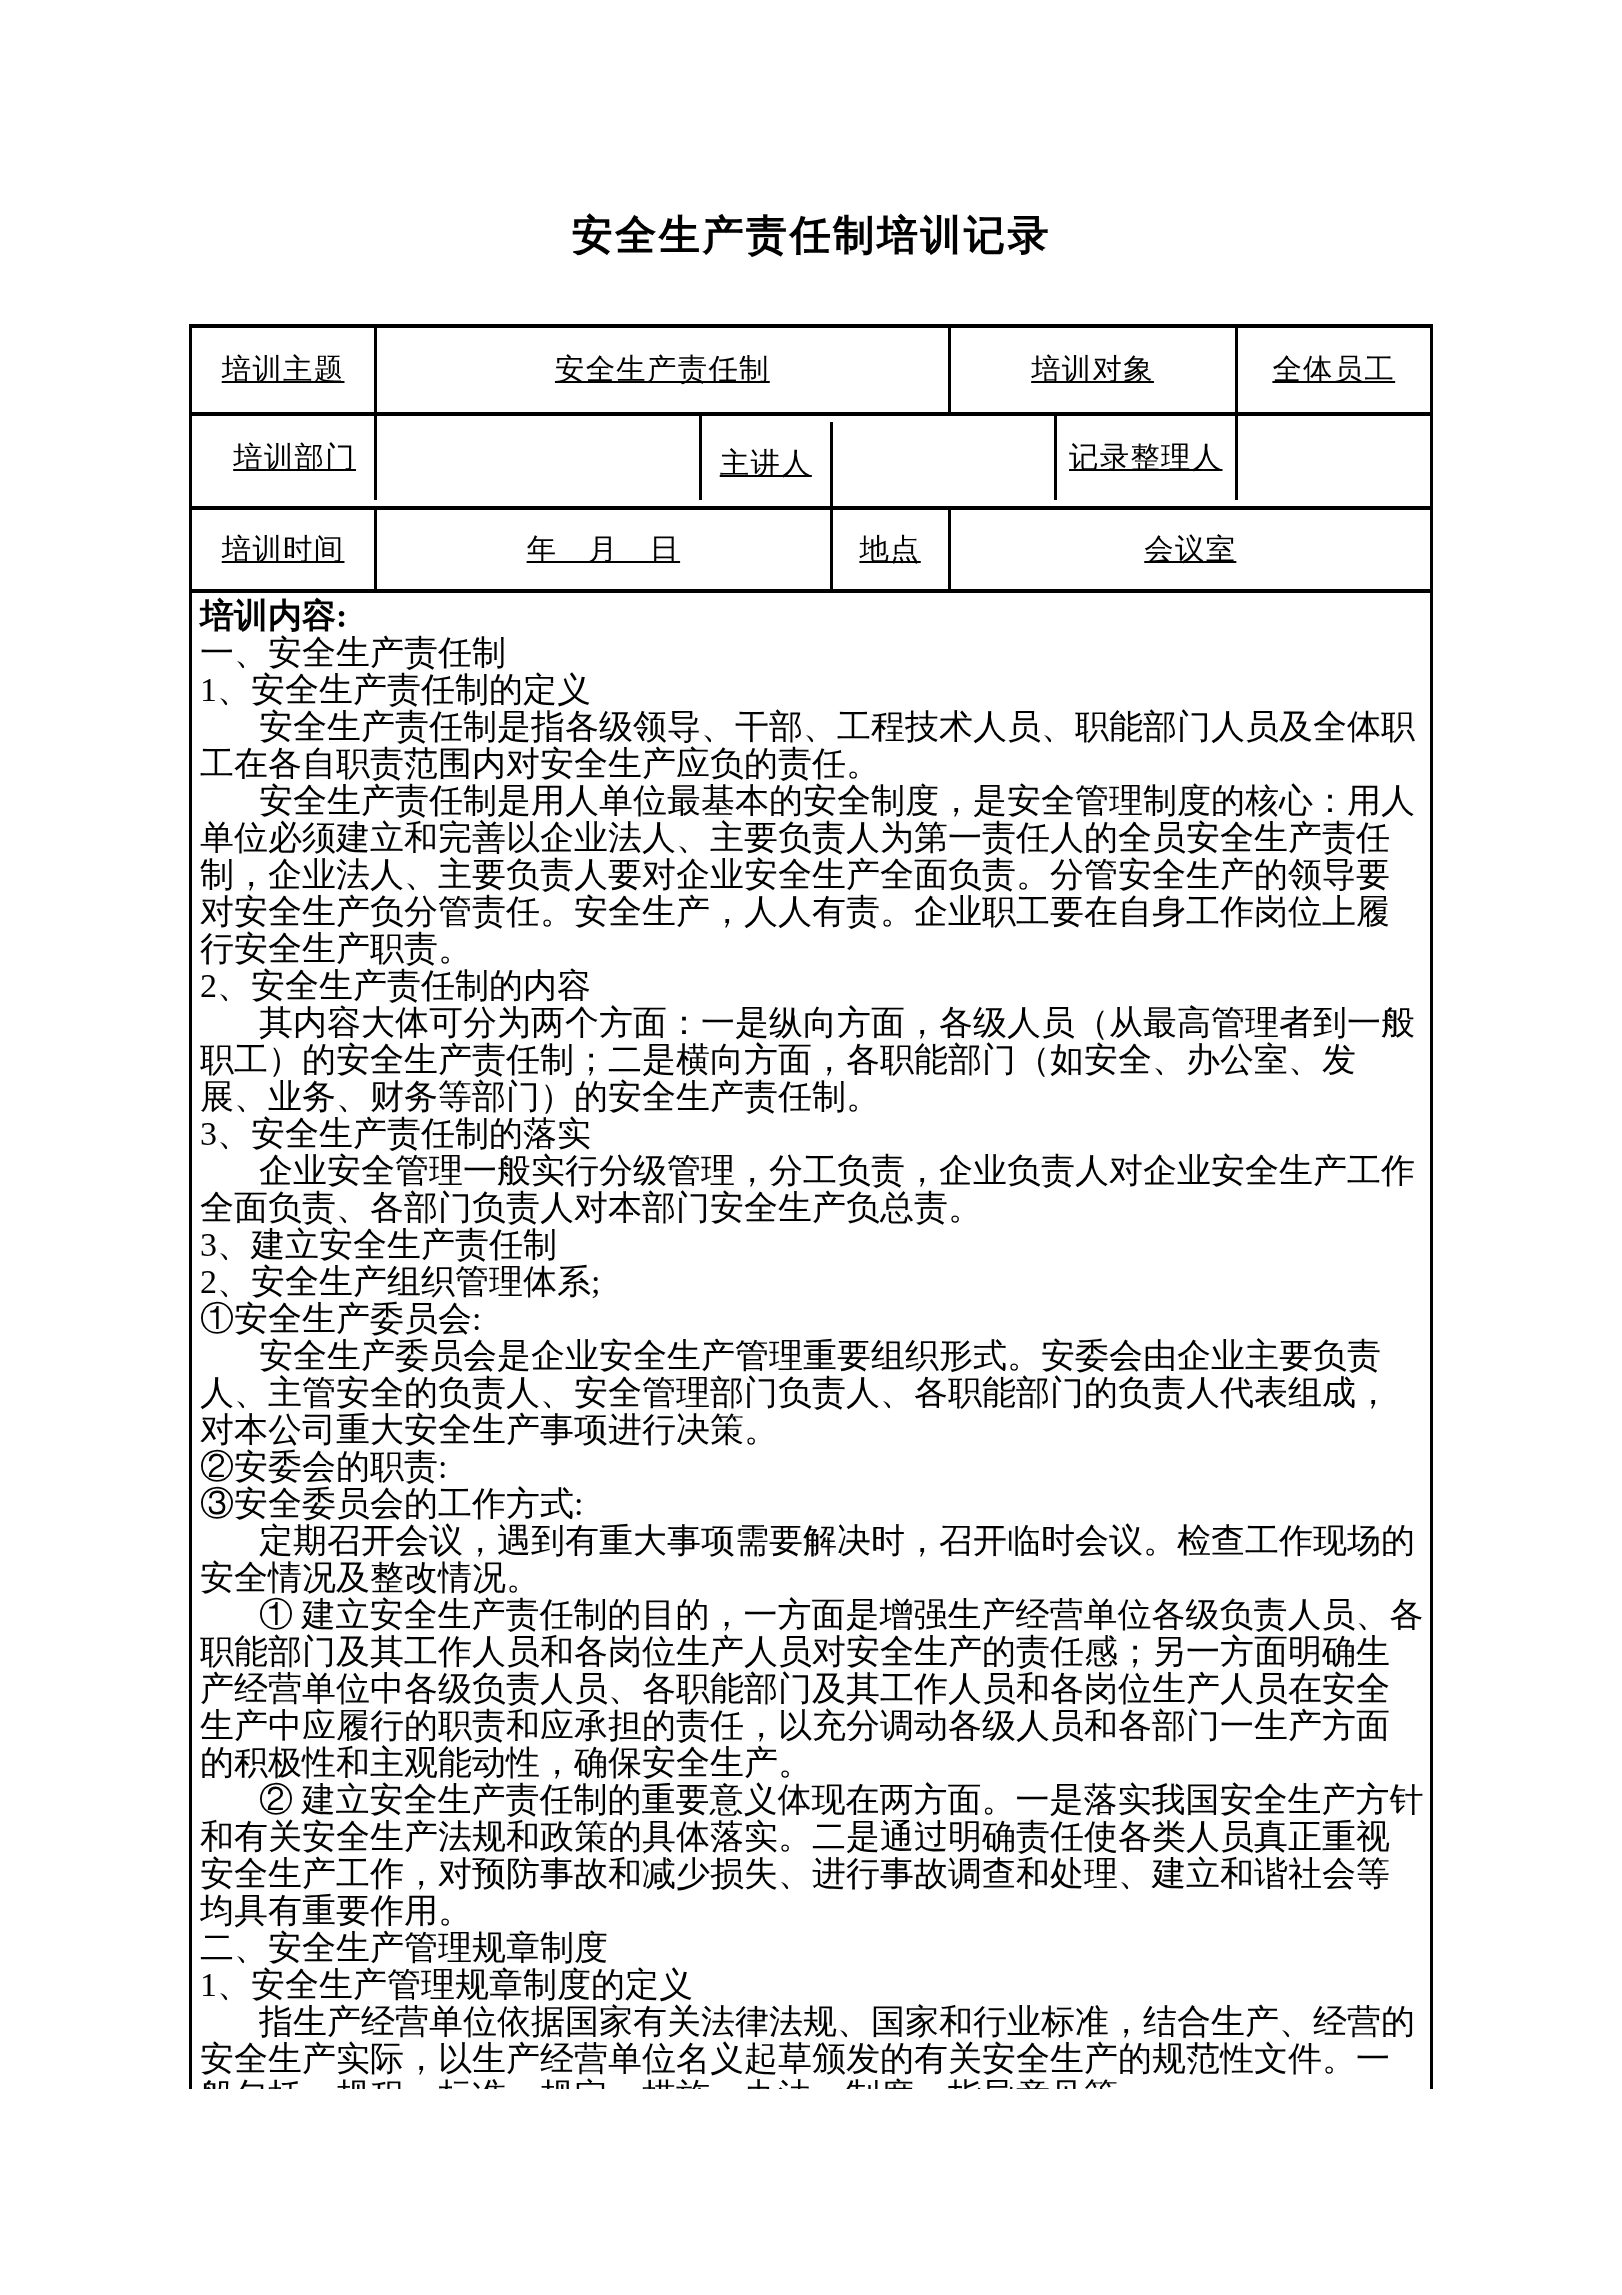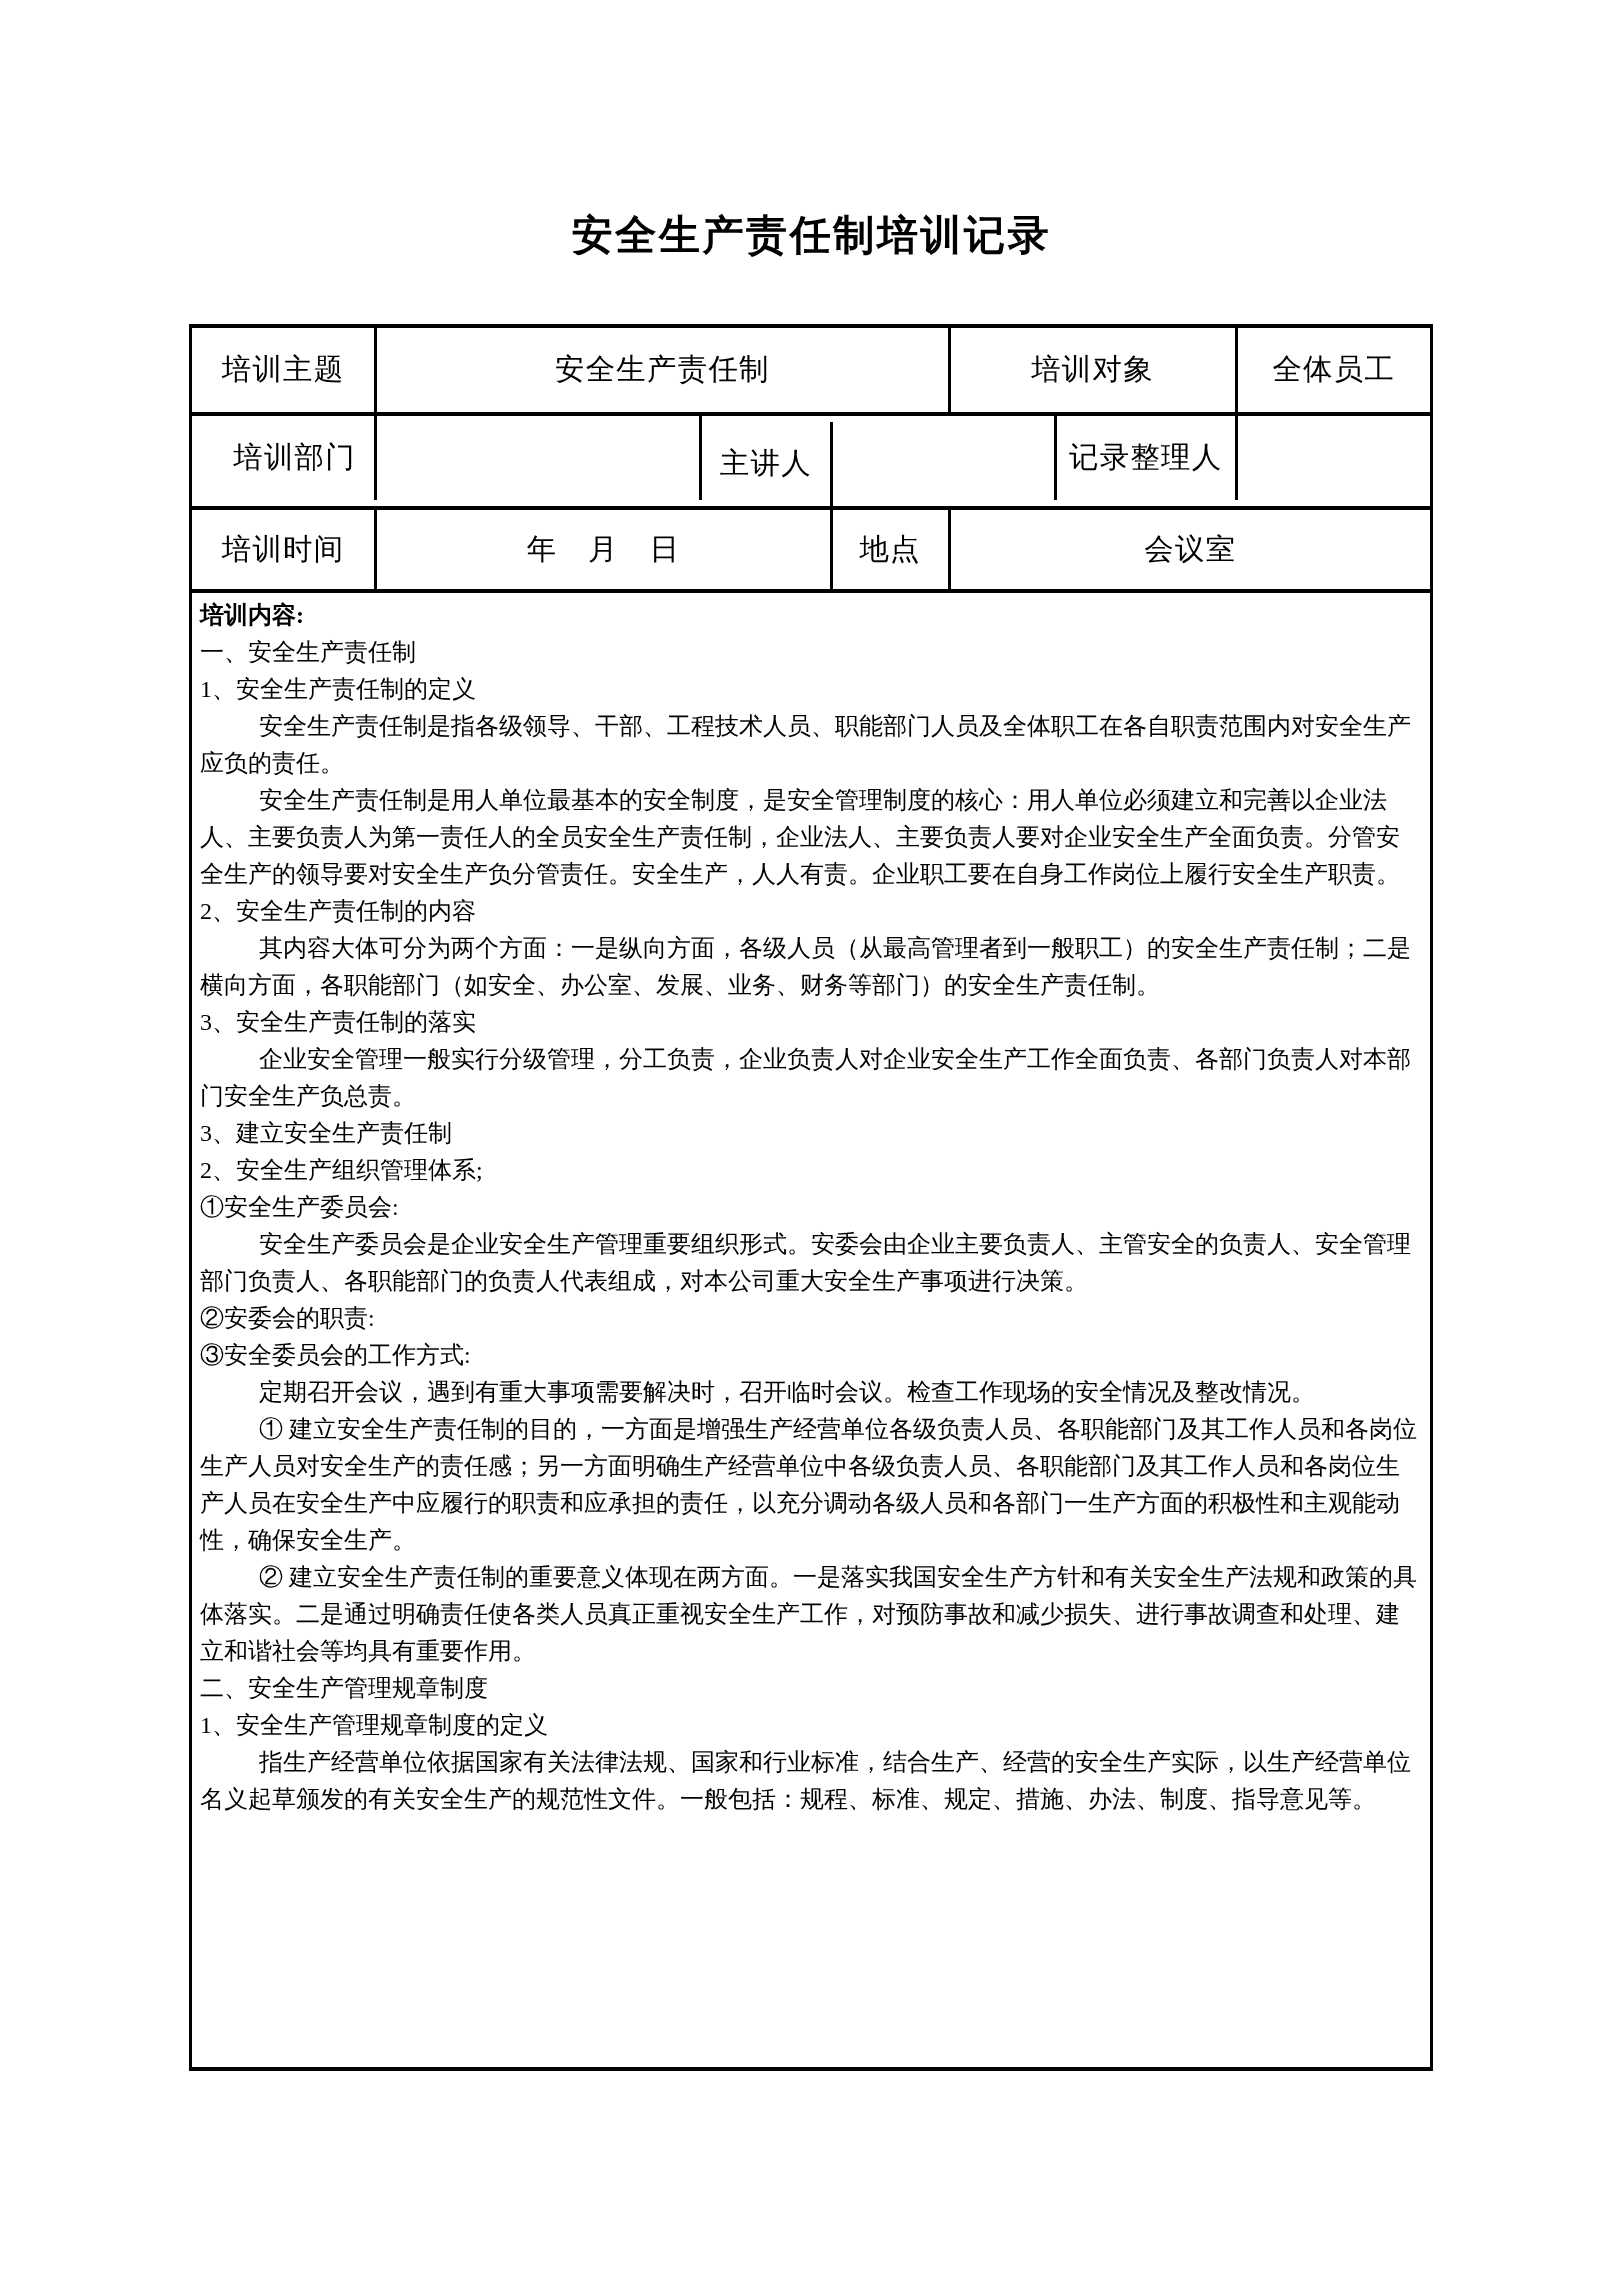--- a/index.html
+++ b/index.html
@@ -34,20 +34,21 @@
     top: 324px;
     width: 1244px;
     box-sizing: border-box;
     border: 3.9px solid #000;
     border-top-width: 4.6px;
     border-bottom-width: 4.6px;
   }
   .t-row {
     display: flex;
     border-bottom: 4.6px solid #000;
+    text-decoration: underline;
   }
   .t-cell {
     box-sizing: border-box;
     border-right: 3.9px solid #000;
     display: flex;
     align-items: center;
     justify-content: center;
     font-size: 29.4px;
     letter-spacing: 1.3px;
     overflow: hidden;
@@ -71,21 +72,21 @@
   
   .r3c1 { width: 14.96%; }
   .r3c2 { width: 36.78%; }
   .r3c3 { width: 9.54%; }
   .r3c4 { width: 38.72%; }
   
   .content-cell {
     box-sizing: border-box;
     min-height: 1474px;
     padding: 3.9px 6.5px 15.7px 7.9px;
-    font-size: 24px;
+    font-size: 34px;
     line-height: 37px;
     font-family: Liberation Serif, serif;
   }
   .para { margin: 0; }
   .para.indent { text-indent: 59px; }
   .para.bold { font-weight: bold; }
 </style>
 </head>
 <body>
 

